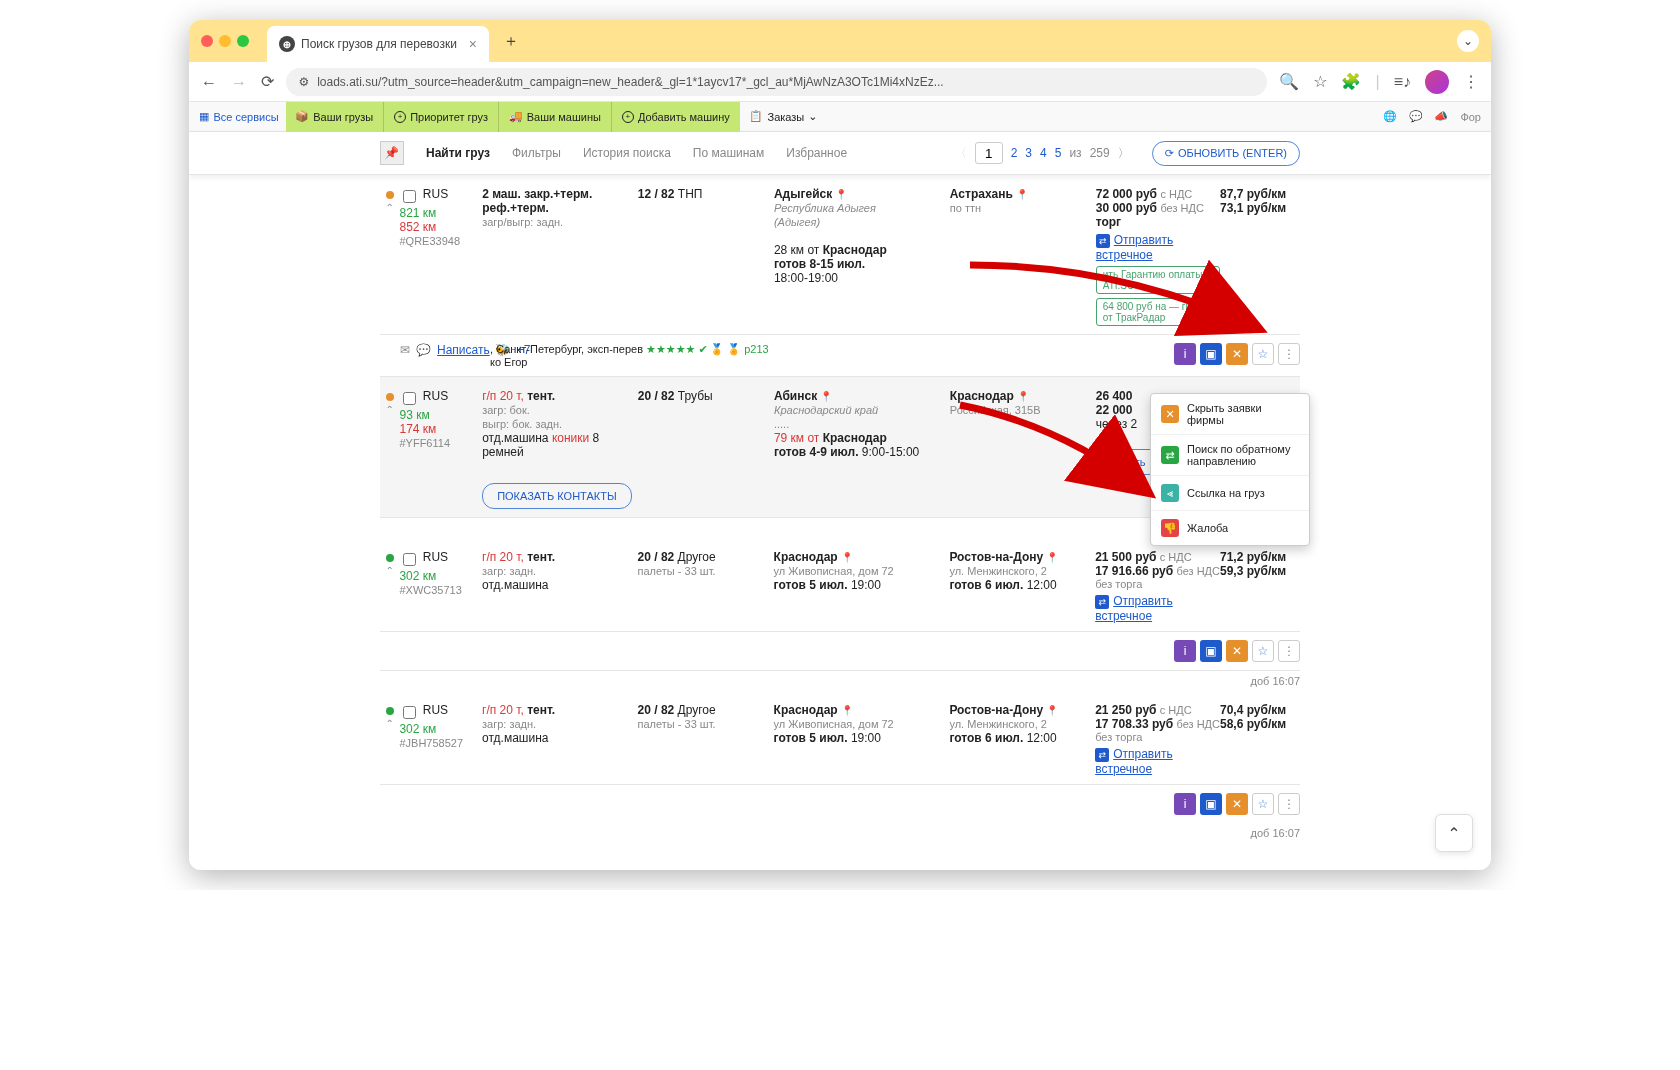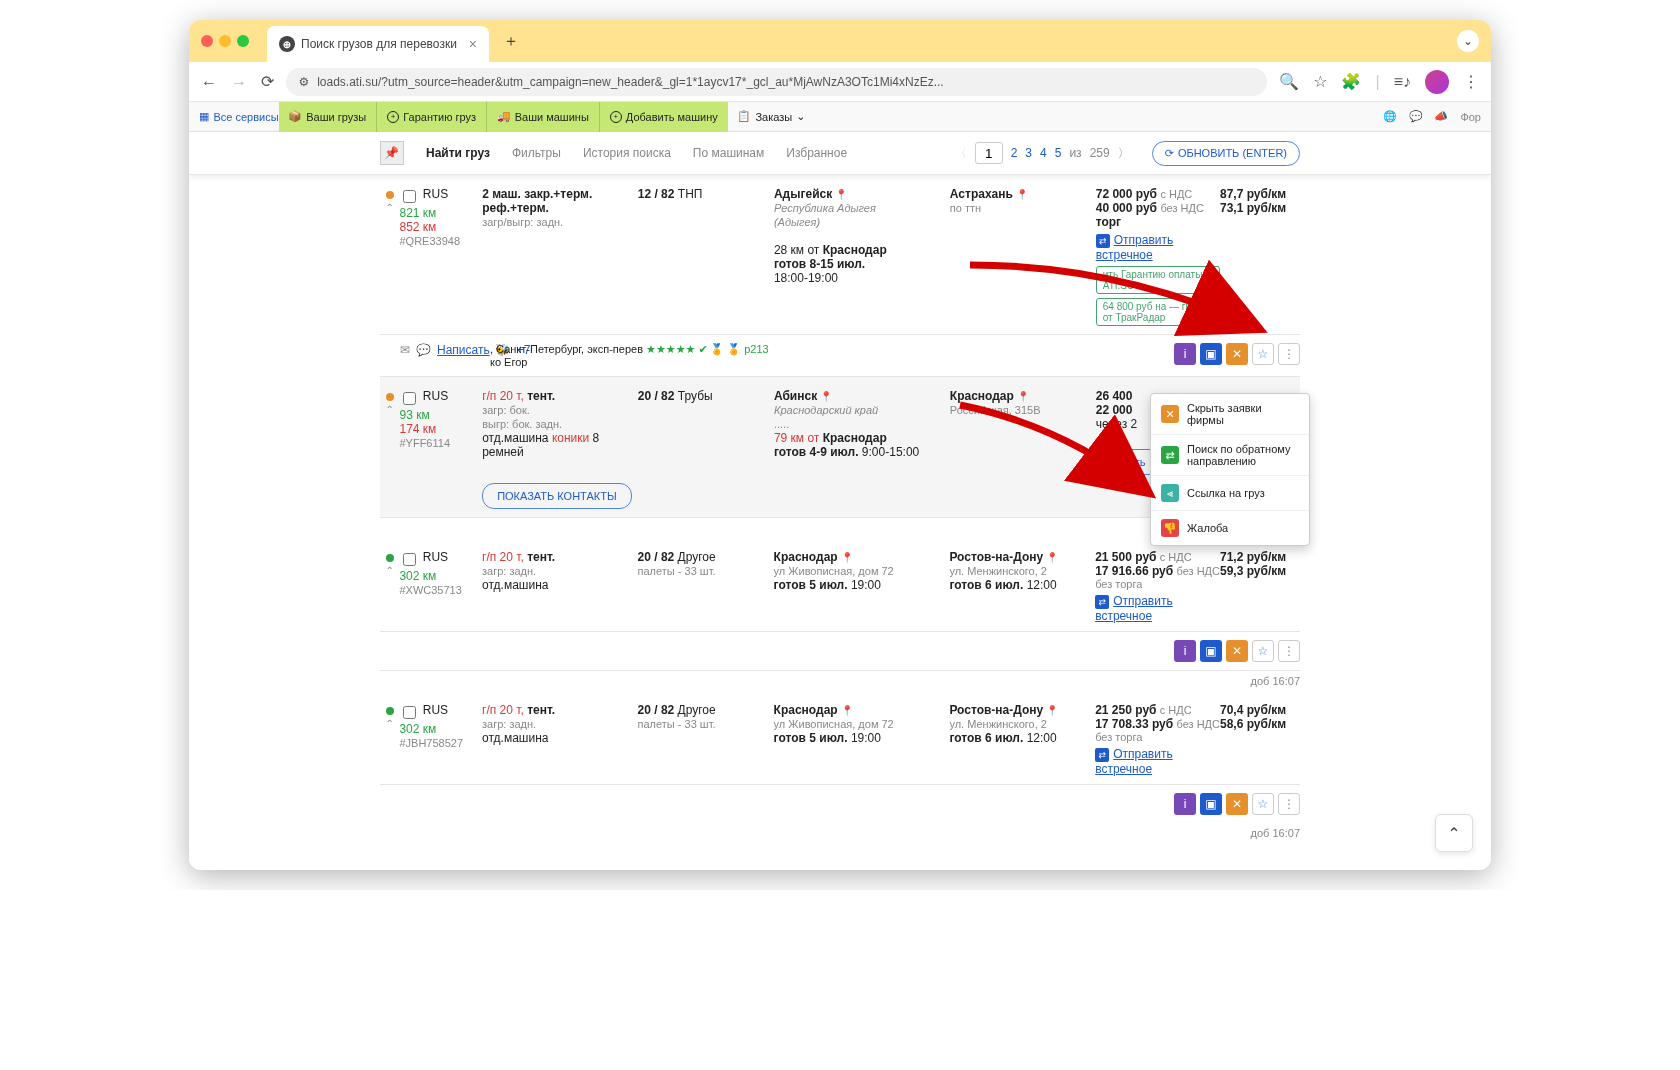--- a/index.html
+++ b/index.html
@@ -34,21 +34,21 @@
   .chev { width: 22px; height: 22px; border-radius: 50%; background: #fff; color: #444; display: inline-flex; align-items: center; justify-content: center; font-size: 12px; margin-left: auto; }
 
   .addrbar { height: 40px; background: #fff; display: flex; align-items: center; padding: 0 12px; gap: 12px; border-bottom: 1px solid var(--c-border); }
   .nav-icons { display: flex; gap: 14px; color: #555; font-size: 16px; }
   .urlbox { flex: 1; background: #f1f1f1; border-radius: 20px; height: 28px; display: flex; align-items: center; padding: 0 12px; gap: 8px; color: #555; overflow: hidden; white-space: nowrap; }
   .right-icons { display: flex; gap: 14px; color: #555; font-size: 16px; align-items: center; }
   .avatar { width: 24px; height: 24px; border-radius: 50%; background: linear-gradient(135deg,#c48,#a3d); }
 
   
   .site-toolbar { height: 30px; background: #f9f9f9; border-bottom: 1px solid var(--c-border); display: flex; align-items: center; padding: 0 10px; font-size: 11px; }
-  .all-services { color: var(--c-blue); padding-right: 0; }
+  .all-services { color: var(--c-blue); padding-right: 7px; }
   .tb-seg { display: flex; align-items: center; background: var(--c-top-green); height: 30px; }
   .tb-item { padding: 0 10px; display: flex; align-items: center; gap: 4px; height: 100%; color: #222; }
   .tb-item.border { border-right: 1px solid rgba(0,0,0,.15); }
   .tb-orders { padding: 0 10px; display: flex; align-items: center; gap: 4px; }
   .tb-right { margin-left: auto; display: flex; gap: 12px; color: #888; align-items: center; }
   .plus-circle { width: 12px; height: 12px; border: 1.5px solid #222; border-radius: 50%; display: inline-flex; align-items: center; justify-content: center; font-size: 8px; line-height: 1; }
 
   
   .filterbar-wrap { background: #fff; border-bottom: 1px solid var(--c-border); box-shadow: 0 2px 6px rgba(0,0,0,.08); }
   .filterbar { width: 920px; margin: 0 auto; height: 42px; display: flex; align-items: center; font-size: 12px; gap: 22px; }
@@ -174,21 +174,21 @@
   <div class="site-toolbar">
     <span style="color:var(--c-blue);margin-right:4px">▦</span>
     <span class="all-services">Все сервисы</span>
     <div class="tb-seg">
       <div class="tb-item border">
             <span>📦</span>
             <span>Ваши грузы</span>
           </div>
       <div class="tb-item border">
             <span class="plus-circle">+</span>
-            <span>Гарантию груз</span>
+            <span>Приоритет груз</span>
           </div>
       <div class="tb-item border">
             <span>🚚</span>
             <span>Ваши машины</span>
           </div>
       <div class="tb-item">
             <span class="plus-circle">+</span>
             <span>Добавить машину</span>
           </div>
     </div>
@@ -261,21 +261,21 @@
         <span>18:00-19:00</span>
       </div>
       <div class="col5">
         <span class="bold">Астрахань</span> <span class="loc-pin">📍</span><br>
         <span class="small">по ттн</span>
       </div>
       <div class="col-price">
         <div class="price-box">
           <div class="price-left">
             <div class="price-line"><span class="bold">72 000 руб</span> <span class="small">с НДС</span></div>
-            <div class="price-line"><span class="bold">40 000 руб</span> <span class="small">без НДС</span></div>
+            <div class="price-line"><span class="bold">30 000 руб</span> <span class="small">без НДС</span></div>
             <div class="bold">торг</div>
             <div style="margin-top:4px"><span class="arrow-btn">⇄</span><span class="blue-link">Отправить встречное</span></div>
             <div class="outline-btn"><span>ить Гарантию оплаты ATI.SU</span></div>
             <div class="outline-btn"><span>64 800 руб на — грузке от ТракРадар</span></div>
           </div>
           <div class="price-km">
             <div class="bold">87,7 руб/км</div>
             <div class="bold">73,1 руб/км</div>
           </div>
         </div>

